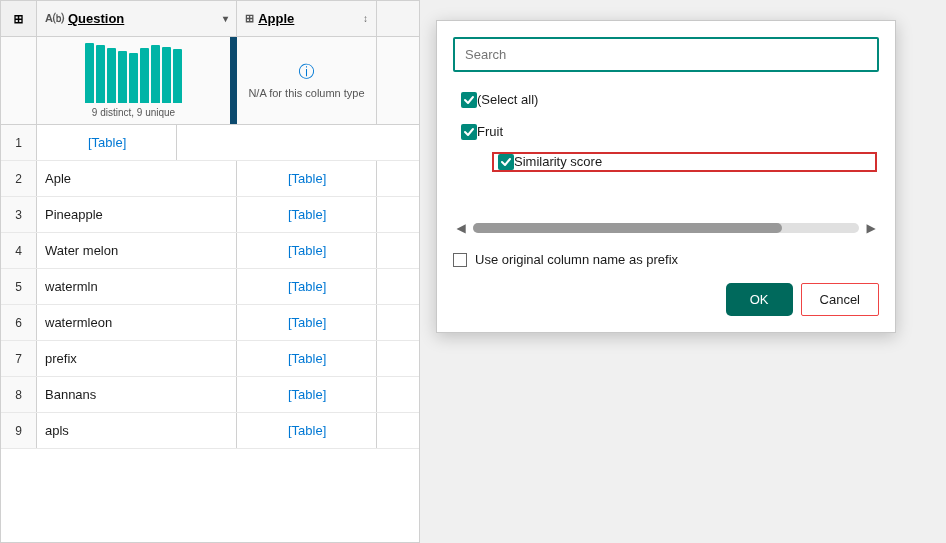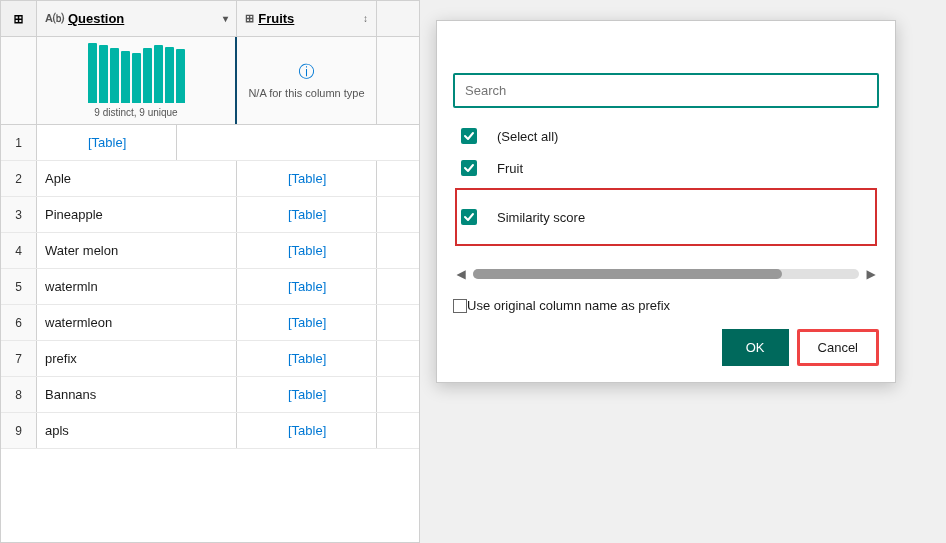--- a/index.html
+++ b/index.html
@@ -89,21 +89,21 @@
       background: #fafafa;
     }
 
     .hist-num-cell {
       width: 36px;
       border-right: 1px solid #d0d0d0;
     }
 
     .hist-q-cell {
       width: 200px;
-      border-right: 2px solid #0c4a6e;
+      border-right: 7px solid #0c4a6e;
       padding: 6px 8px;
       display: flex;
       flex-direction: column;
       align-items: center;
     }
 
     .bar-chart {
       display: flex;
       align-items: flex-end;
       height: 60px;
@@ -200,43 +200,43 @@
 
     
     .search-box {
       width: 100%;
       border: 2px solid #00897b;
       border-radius: 2px;
       padding: 8px 10px;
       font-size: 13px;
       color: #aaa;
       outline: none;
-      margin-top: 36px;
     }
 
     
     .checkbox-list {
       display: flex;
       flex-direction: column;
       gap: 8px;
       padding: 4px 2px;
       min-height: 120px;
     }
 
     .checkbox-item {
       display: flex;
-      align-items: center;
-      gap: 20px;
+      align-items: flex-start;
+      gap: 0;
       padding: 4px 6px;
       cursor: pointer;
     }
 
     .checkbox-item.highlighted {
       border: 2px solid #d32f2f;
-      padding: 19px 4px;
+      padding: 0 4px;
+      margin-left: 37px;
     }
 
     .check-box {
       width: 16px;
       height: 16px;
       background: #00897b;
       border-radius: 2px;
       display: flex;
       align-items: center;
       justify-content: center;
@@ -286,21 +286,21 @@
       background: #999;
       border-radius: 5px;
       position: absolute;
       left: 0;
     }
 
     
     .use-original-row {
       display: flex;
       align-items: center;
-      gap: 0;
+      gap: 8px;
     }
 
     .checkbox-empty {
       width: 14px;
       height: 14px;
       border: 1px solid #666;
       background: #fff;
       flex-shrink: 0;
     }
 
@@ -317,27 +317,27 @@
       padding-top: 4px;
     }
 
     .btn-ok {
       background: #00695c;
       color: #fff;
       border: none;
       padding: 8px 24px;
       font-size: 13px;
       cursor: pointer;
-      border-radius: 0;
+      border-radius: 5px;
     }
 
     .btn-cancel {
       background: #fff;
       color: #1a1a1a;
-      border: 3px solid #ef4444;
+      border: 1px solid #ef4444;
       padding: 8px 18px;
       font-size: 13px;
       cursor: pointer;
       border-radius: 2px;
     }
 
     .container {
       display: flex;
       width: 946px;
       height: 543px;
@@ -372,21 +372,21 @@
         <div class="col-header row-num">
           <span>⊞</span>
         </div>
         <div class="col-header question-col">
           <span class="type-icon">A⒝</span>
           <span class="col-name">Question</span>
           <span class="dropdown-arrow">▾</span>
         </div>
         <div class="col-header fruits-col">
           <span class="type-icon">⊞</span>
-          <span class="col-name">Fruits</span>
+          <span class="col-name">Apple</span>
           <span class="sort-icon">↕</span>
         </div>
       </div>
 
       <div class="histogram-row">
         <div class="hist-num-cell"></div>
         <div class="hist-q-cell">
           <div class="bar-chart">
             <div class="bar" style="height:60px"></div>
             <div class="bar" style="height:58px"></div>

